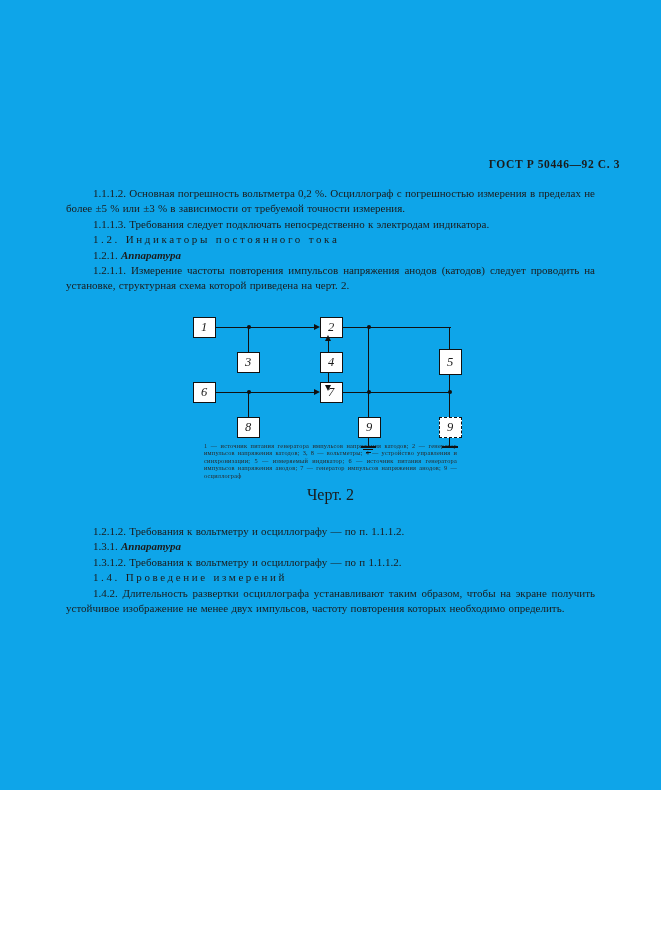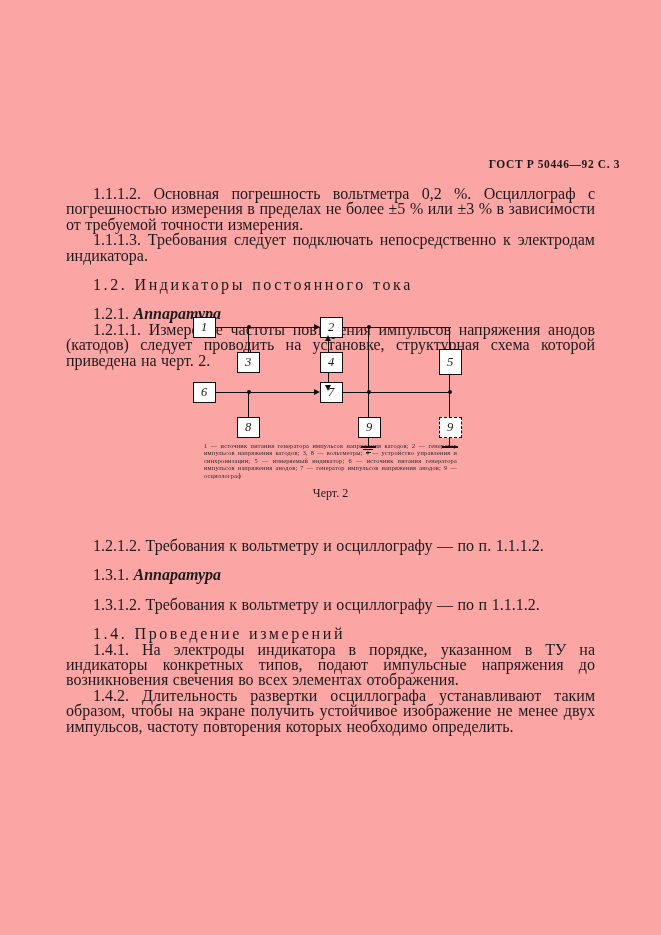--- a/index.html
+++ b/index.html
@@ -3,22 +3,22 @@
 <meta charset="utf-8">
 <style>
   html, body {
     margin: 0;
     padding: 0;
     background: #ffffff;
   }
   .page {
     position: relative;
     width: 661px;
-    height: 935px;
-    background: #fca5a5;
+    height: 790px;
+    background: #0ea5e9;
     font-family: "Liberation Serif", "DejaVu Serif", serif;
     color: #1b1b1b;
     overflow: hidden;
   }
   
   .header {
     position: absolute;
     top: 158px;
     right: 41px;
     font-size: 11.5px;
@@ -28,27 +28,27 @@
   }
   
   .column {
     position: absolute;
     left: 66px;
     top: 186px;
     width: 529px;
   }
   p.body {
     margin: 0;
-    font-size: 16px;
+    font-size: 11px;
     line-height: 15.4px;
     text-align: justify;
     text-indent: 27px;
     word-spacing: 0.5px;
   }
-  p.tight { text-align: left; margin-top: 14px; }
+  p.tight { text-align: left; }
   .spaced {
     letter-spacing: 2.6px;
   }
   .ital {
     font-style: italic;
     font-weight: bold;
   }
 
   
   .figure {
@@ -131,21 +131,21 @@
     font-size: 6.3px;
     line-height: 7.4px;
     text-align: justify;
     color: #2a2a2a;
     letter-spacing: 0.25px;
   }
   .fig-num {
     margin: 7px auto 0;
     width: 253px;
     text-align: center;
-    font-size: 12px;
+    font-size: 16px;
   }
   
   .column2 {
     position: absolute;
     left: 66px;
     top: 524px;
     width: 529px;
   }
 </style>
 </head>
@@ -217,17 +217,16 @@
 
     <div class="legend">1 — источник питания  генератора импульсов напряжения катодов;  2 — генератор импульсов напряжения катодов; 3, 8 — вольтметры; 4 — устройство управления и синхронизации;  5 — измеряемый индикатор; 6 — источник питания генератора импульсов напряжения анодов; 7 — генератор импульсов напряжения анодов;  9 — осциллограф</div>
     <div class="fig-num">Черт. 2</div>
   </div>
 
   <div class="column2">
     <p class="body tight">1.2.1.2. Требования к вольтметру и осциллографу — по п. 1.1.1.2.</p>
     <p class="body tight"><span>1.3.1.</span> <span class="ital">Аппаратура</span></p>
     <p class="body tight">1.3.1.2. Требования к вольтметру и осциллографу — по п 1.1.1.2.</p>
     <p class="body tight spaced">1.4. Проведение измерений</p>
-    <p class="body">1.4.1. На электроды индикатора в порядке, указанном в ТУ на индикаторы конкретных типов, подают импульсные напряжения до возникновения свечения во всех элементах отображения.</p>
     <p class="body">1.4.2. Длительность развертки осциллографа устанавливают таким образом, чтобы на экране получить устойчивое изображение не менее двух импульсов, частоту повторения которых необходимо определить.</p>
   </div>
 
 </div>
 
 </body></html>

